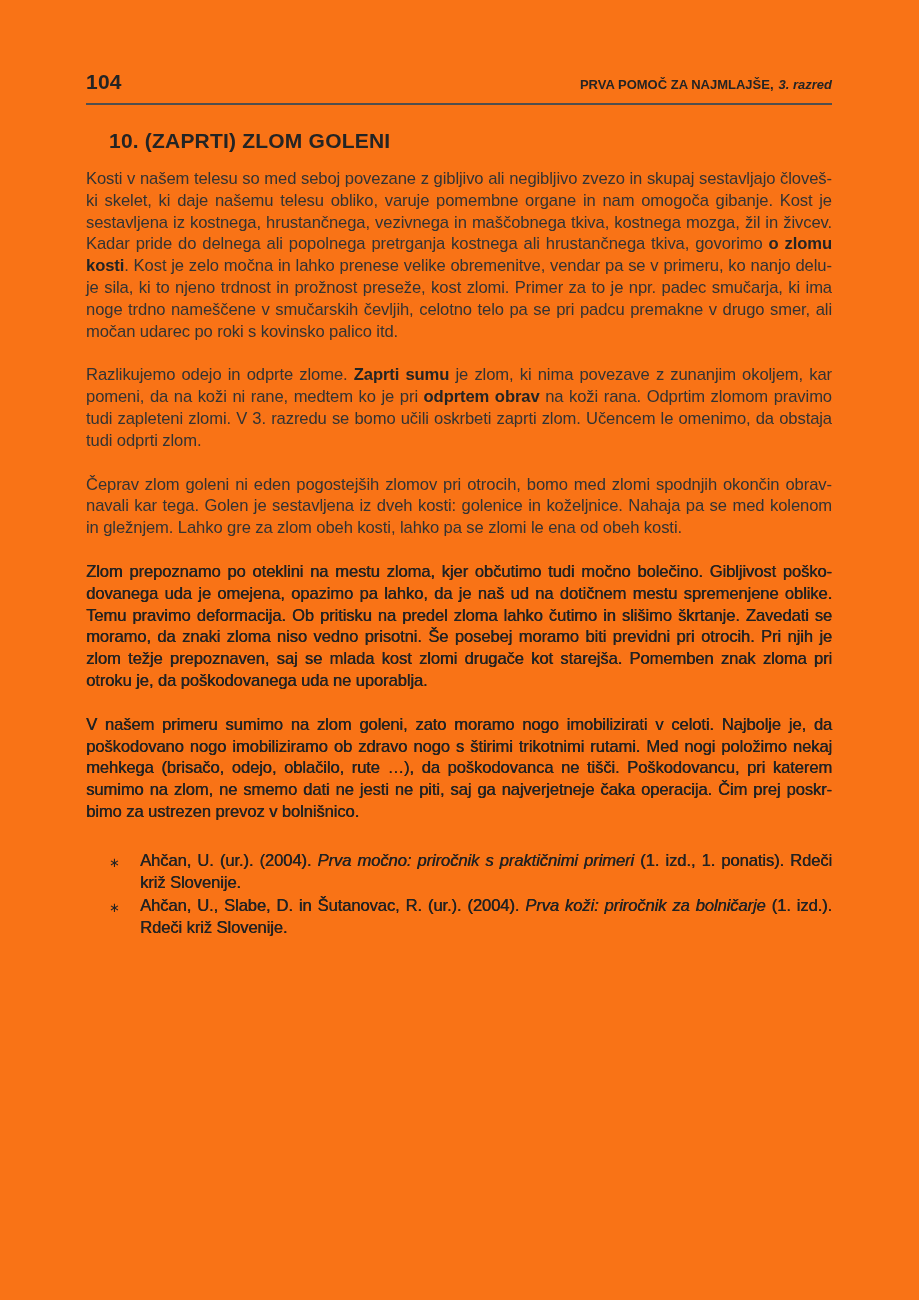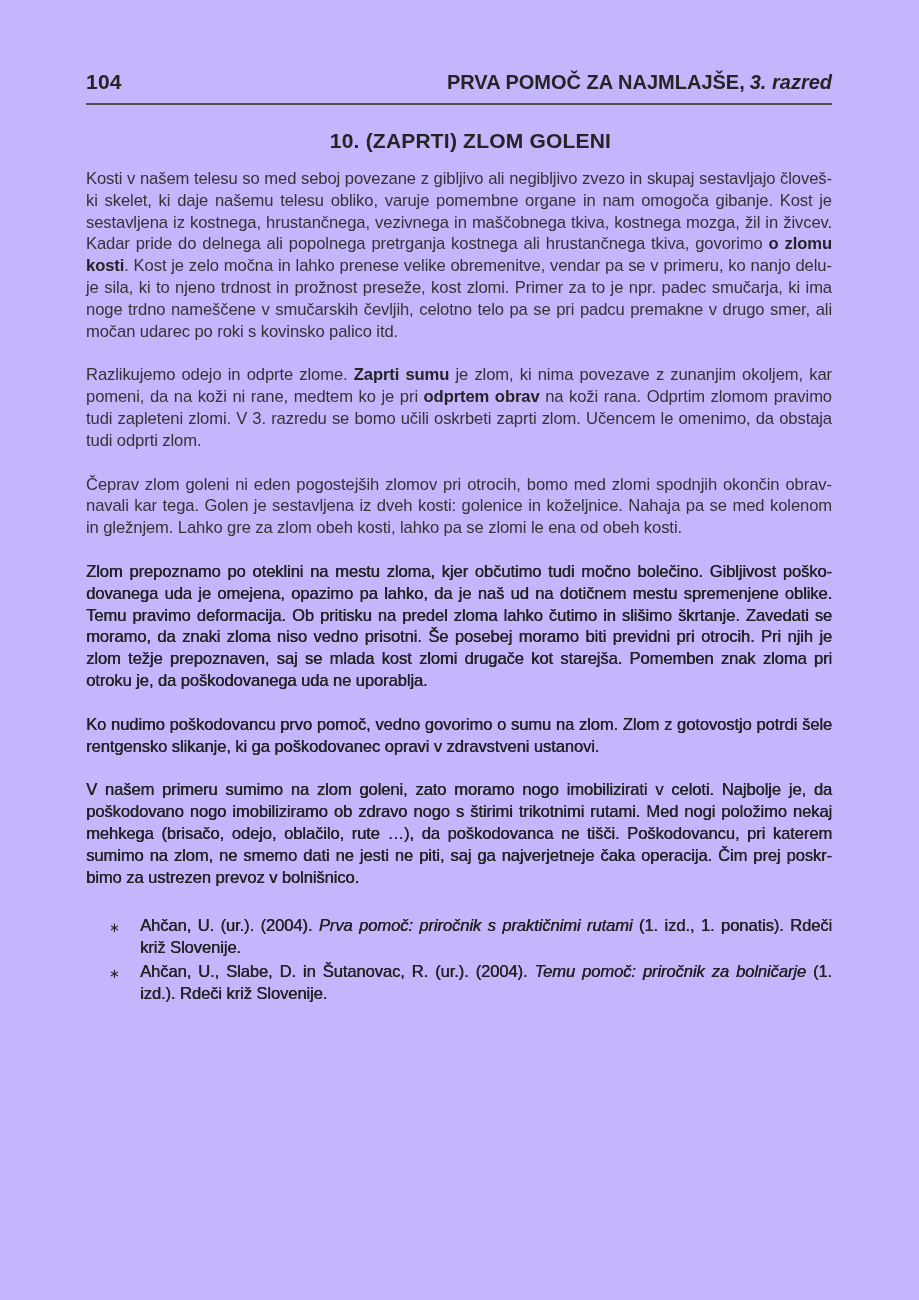--- a/index.html
+++ b/index.html
@@ -14,55 +14,54 @@
     font-family: "Liberation Sans", sans-serif;
     --text-color: #333333;
     --strong-color: #242424;
     --divider-color: #4f4f4f;
   }
   .page {
     box-sizing: border-box;
     width: 919px;
     height: 1300px;
     padding: 70px 87px 4px 86px;
-    background: #c4b5fd;
+    background: #f97316;
   }
   .header {
     display: flex;
     justify-content: space-between;
     align-items: baseline;
   }
   .pagenum {
     font-size: 21px;
     font-weight: bold;
     color: var(--strong-color);
     letter-spacing: 0.2px;
   }
   .running-title {
-    font-size: 20px;
+    font-size: 13px;
     font-weight: bold;
     color: var(--strong-color);
   }
   .running-title .grade {
     font-style: italic;
     margin-left: 5px;
   }
   .rule {
     height: 0;
     border: none;
     border-top: 2.5px solid var(--divider-color);
     margin: 9px 0 0 0;
   }
   .section-title {
     margin: 24px 0 15px 23px;
     font-size: 21px;
     font-weight: bold;
     color: var(--strong-color);
     letter-spacing: 0.2px;
-    text-align: center;
   }
   p.body {
     margin: 0 0 22px 0;
     font-size: 16.6px;
     line-height: 21.8px;
     letter-spacing: -0.1px;
     text-align: justify;
     color: var(--text-color);
     -webkit-hyphens: manual;
     hyphens: manual;
@@ -117,27 +116,26 @@
 
   <div class="rule"></div>
 
   <h1 class="section-title">10. (ZAPRTI) ZLOM GOLENI</h1>
 
   <main id="content">
       <p class="body"><span>Kosti v našem telesu so med seboj povezane z gibljivo ali negibljivo zvezo in skupaj sestavljajo človeš­ki skelet, ki daje našemu telesu obliko, varuje pomembne organe in nam omogoča gibanje. Kost je sestavljena iz kostnega, hrustančnega, vezivnega in maščobnega tkiva, kostnega mozga, žil in živcev. Kadar pride do delnega ali popolnega pretrganja kostnega ali hrustančnega tkiva, govorimo </span><b>o zlomu kosti</b><span>. Kost je zelo močna in lahko prenese velike obremenitve, vendar pa se v primeru, ko nanjo delu­je sila, ki to njeno trdnost in prožnost preseže, kost zlomi. Primer za to je npr. padec smučarja, ki ima noge trdno nameščene v smučarskih čevljih, celotno telo pa se pri padcu premakne v drugo smer, ali močan udarec po roki s kovinsko palico itd.</span></p>
       <p class="body"><span>Razlikujemo odejo in odprte zlome. </span><b>Zaprti sumu</b><span> je zlom, ki nima povezave z zunanjim okoljem, kar pomeni, da na koži ni rane, medtem ko je pri </span><b>odprtem obrav</b><span> na koži rana. Odprtim zlomom pravi­mo tudi zapleteni zlomi. V 3. razredu se bomo učili oskrbeti zaprti zlom. Učencem le omenimo, da obstaja tudi odprti zlom.</span></p>
       <p class="body"><span>Čeprav zlom goleni ni eden pogostejših zlomov pri otrocih, bomo med zlomi spodnjih okončin obrav­navali kar tega. Golen je sestavljena iz dveh kosti: golenice in koželjnice. Nahaja pa se med kolenom in gležnjem. Lahko gre za zlom obeh kosti, lahko pa se zlomi le ena od obeh kosti.</span></p>
       <p class="body semi"><span>Zlom prepoznamo po oteklini na mestu zloma, kjer občutimo tudi močno bolečino. Gibljivost poško­dovanega uda je omejena, opazimo pa lahko, da je naš ud na dotičnem mestu spremenjene oblike. Temu pravimo deformacija. Ob pritisku na predel zloma lahko čutimo in slišimo škrtanje. Zavedati se moramo, da znaki zloma niso vedno prisotni. Še posebej moramo biti previdni pri otrocih. Pri njih je zlom težje prepoznaven, saj se mlada kost zlomi drugače kot starejša. Pomemben znak zloma pri otroku je, da poškodovanega uda ne uporablja.</span></p>
-      <p class="body semi"><span>Ko nudimo poškodovancu prvo pomoč, vedno govorimo o sumu na zlom. Zlom z gotovostjo potrdi šele rentgensko slikanje, ki ga poškodovanec opravi v zdravstveni ustanovi.</span></p>
       <p class="body semi"><span>V našem primeru sumimo na zlom goleni, zato moramo nogo imobilizirati v celoti. Najbolje je, da poškodovano nogo imobiliziramo ob zdravo nogo s štirimi trikotnimi rutami. Med nogi položimo ne­kaj mehkega (brisačo, odejo, oblačilo, rute …), da poškodovanca ne tišči. Poškodovancu, pri katerem sumimo na zlom, ne smemo dati ne jesti ne piti, saj ga najverjetneje čaka operacija. Čim prej poskr­bimo za ustrezen prevoz v bolnišnico.</span></p>
     </main>
 
   <ul id="refs" class="refs">
       <li>
         <span class="ref-bullet">∗</span>
-        <div class="ref-text"><span>Ahčan, U. (ur.). (2004). </span><i>Prva pomoč: priročnik s praktičnimi rutami</i><span> (1. izd., 1. ponatis). Rdeči križ Slovenije.</span></div>
+        <div class="ref-text"><span>Ahčan, U. (ur.). (2004). </span><i>Prva močno: priročnik s praktičnimi primeri</i><span> (1. izd., 1. ponatis). Rdeči križ Slovenije.</span></div>
       </li>
       <li>
         <span class="ref-bullet">∗</span>
-        <div class="ref-text"><span>Ahčan, U., Slabe, D. in Šutanovac, R. (ur.). (2004). </span><i>Temu pomoč: priročnik za bolničarje</i><span> (1. izd.). Rdeči križ Slovenije.</span></div>
+        <div class="ref-text"><span>Ahčan, U., Slabe, D. in Šutanovac, R. (ur.). (2004). </span><i>Prva koži: priročnik za bolničarje</i><span> (1. izd.). Rdeči križ Slovenije.</span></div>
       </li>
     </ul>
 </div>
 
 </body></html>

